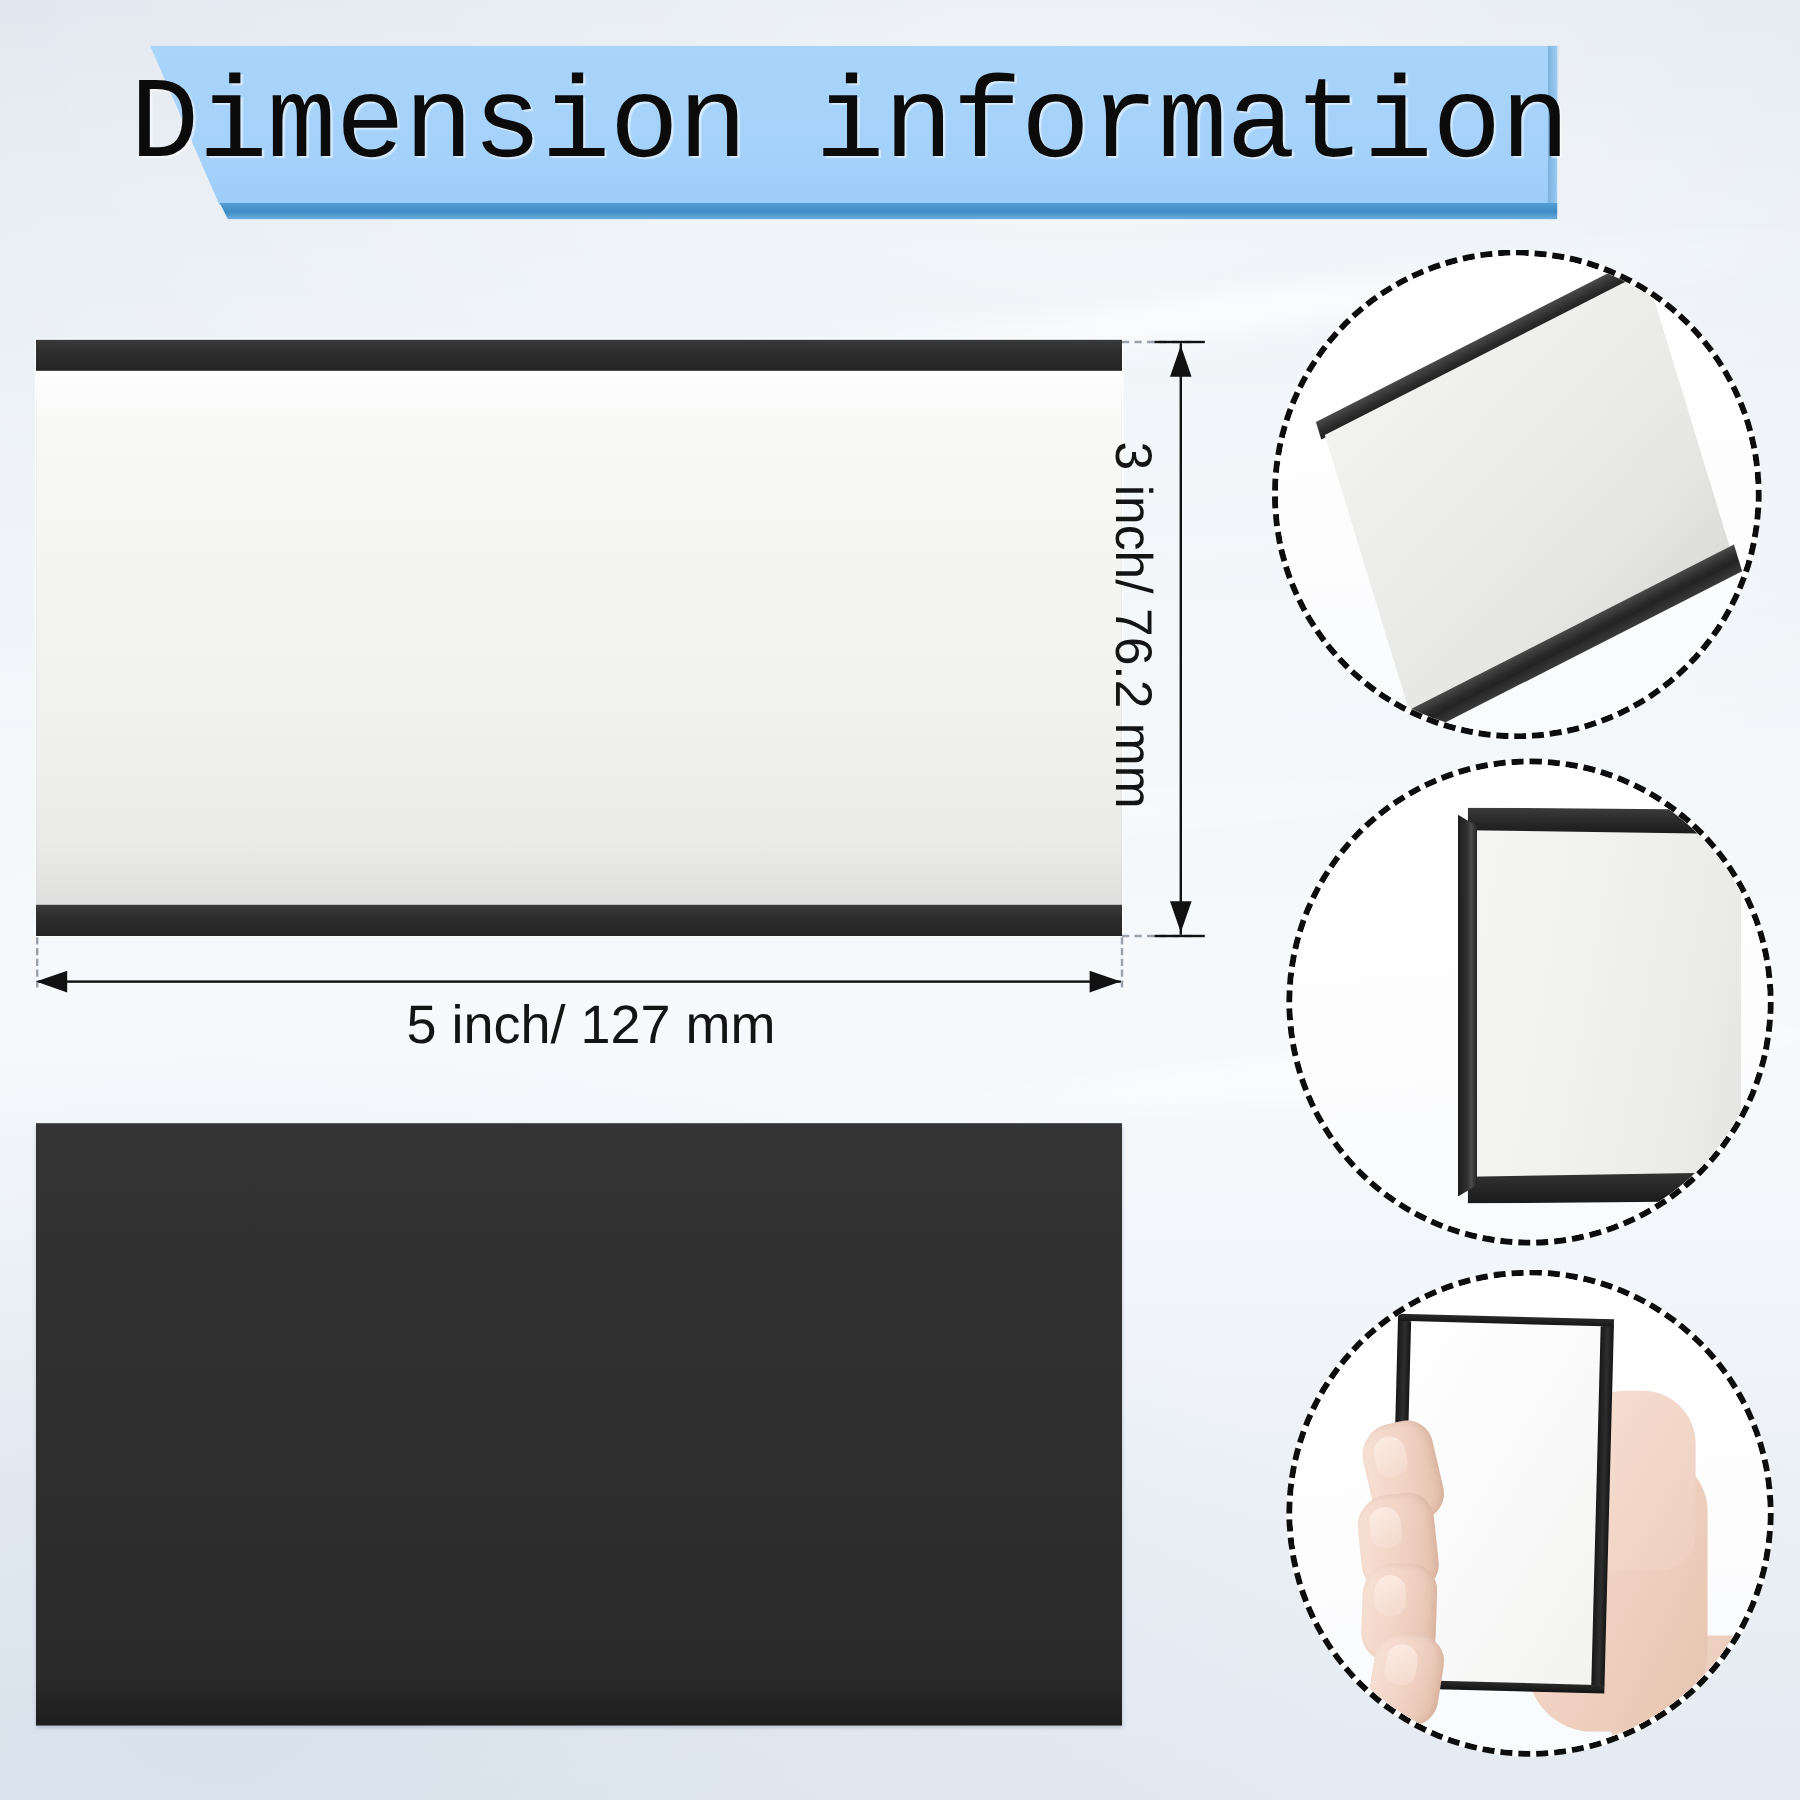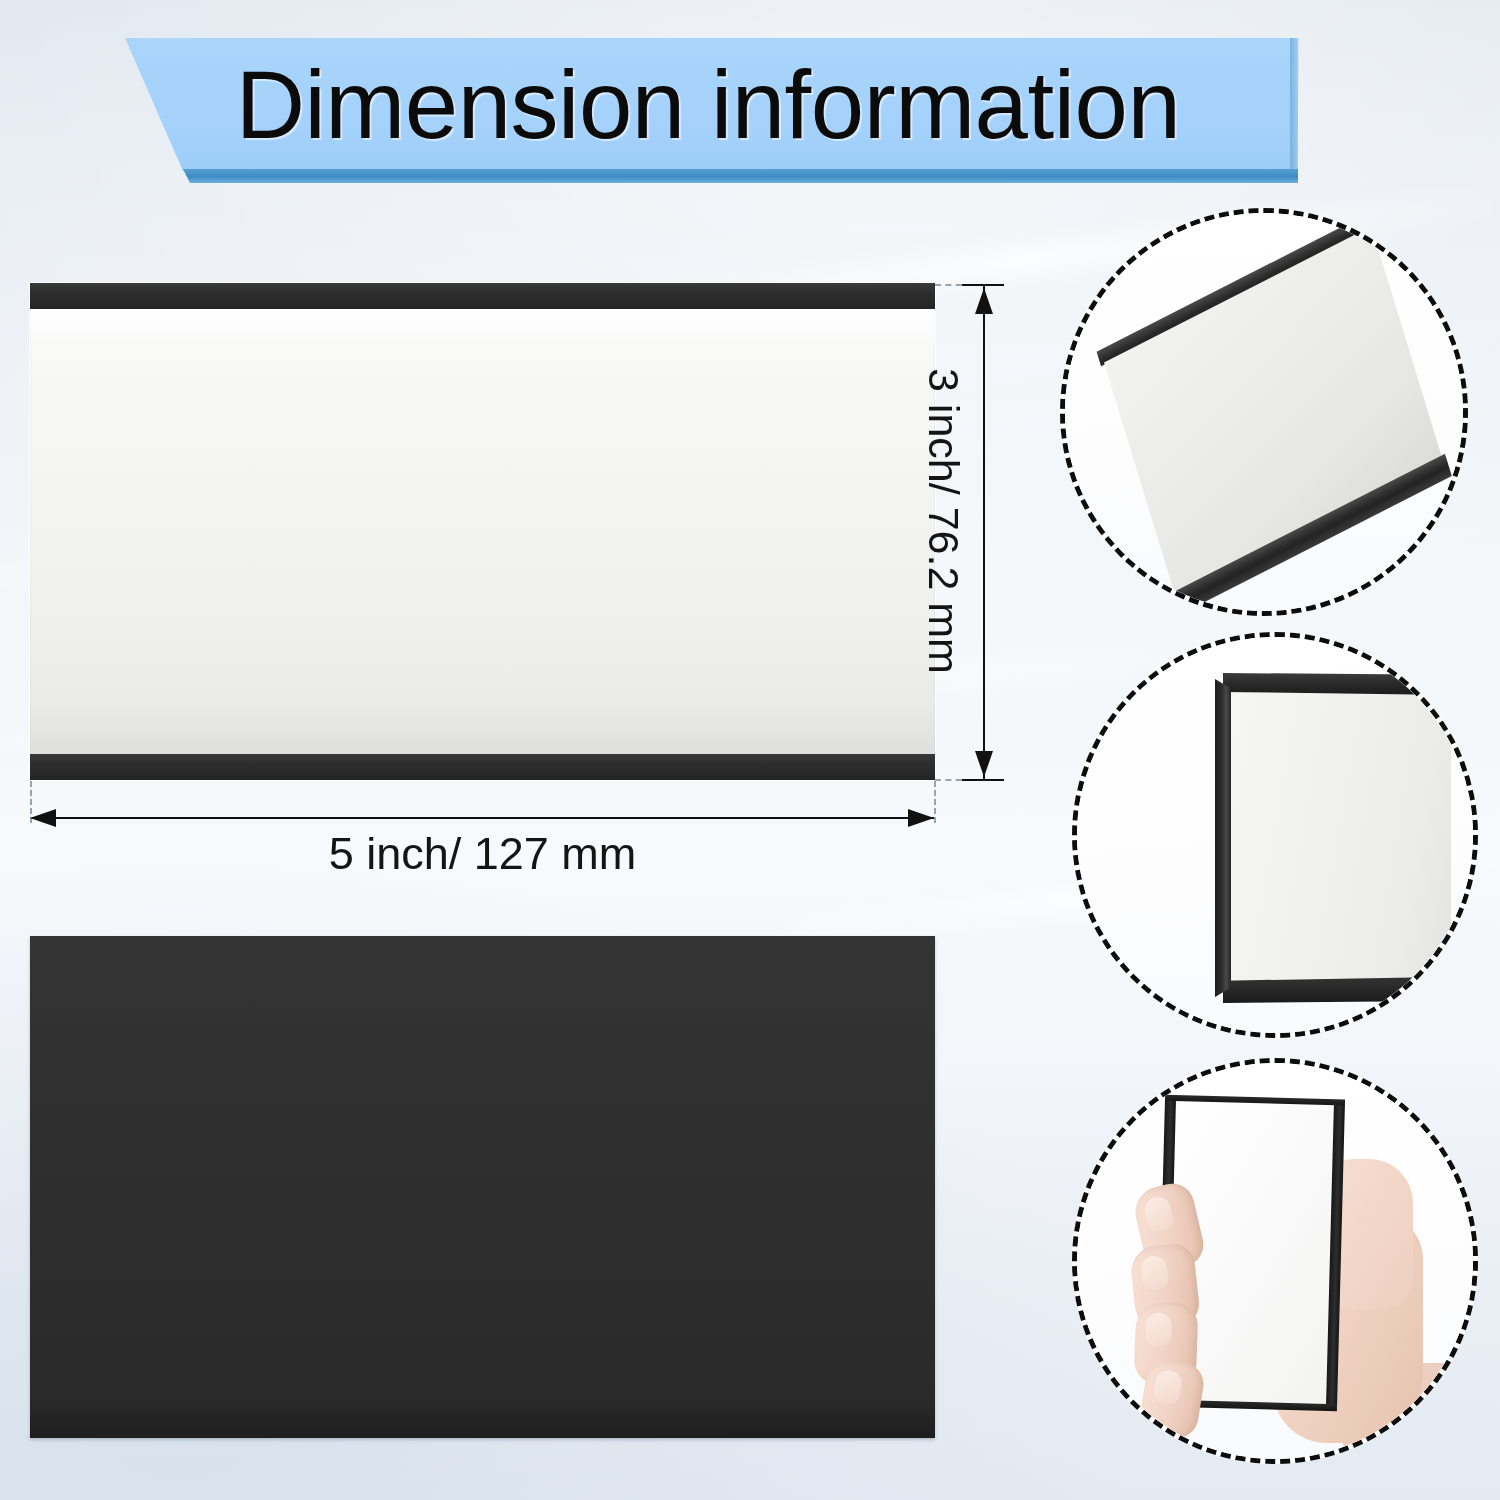--- a/index.html
+++ b/index.html
@@ -44,20 +44,21 @@
       radial-gradient(90% 55% at 12% 95%, rgba(206,218,231,0.55), rgba(255,255,255,0) 70%);
   }
 
   
   #banner-wrap {
     position: absolute;
     left: 118px;
     top: 38px;
     width: 1200px;
     height: 150px;
+    font-family: Liberation Mono, monospace;
   }
   .banner-face {
     position: absolute;
     left: 0; top: 0;
     width: 1180px;
     height: 133px;
     background: linear-gradient(180deg, #a9d5fb 0%, #a4d1fa 70%, #9dcdf8 100%);
     clip-path: polygon(7px 0, 100% 0, 100% 100%, 65px 100%);
   }
   .banner-shadow {
@@ -201,21 +202,21 @@
     top: 368px;
     transform: rotate(90deg);
     transform-origin: left top;
     font-size: 43px;
     color: #141414;
     white-space: nowrap;
     letter-spacing: 0px;
   }
   #label-width {
     position: absolute;
-    left: 30px;
+    left: 40px;
     top: 828px;
     width: 905px;
     text-align: center;
     font-size: 45px;
     color: #141414;
     white-space: nowrap;
   }
 
   
   .callout {

